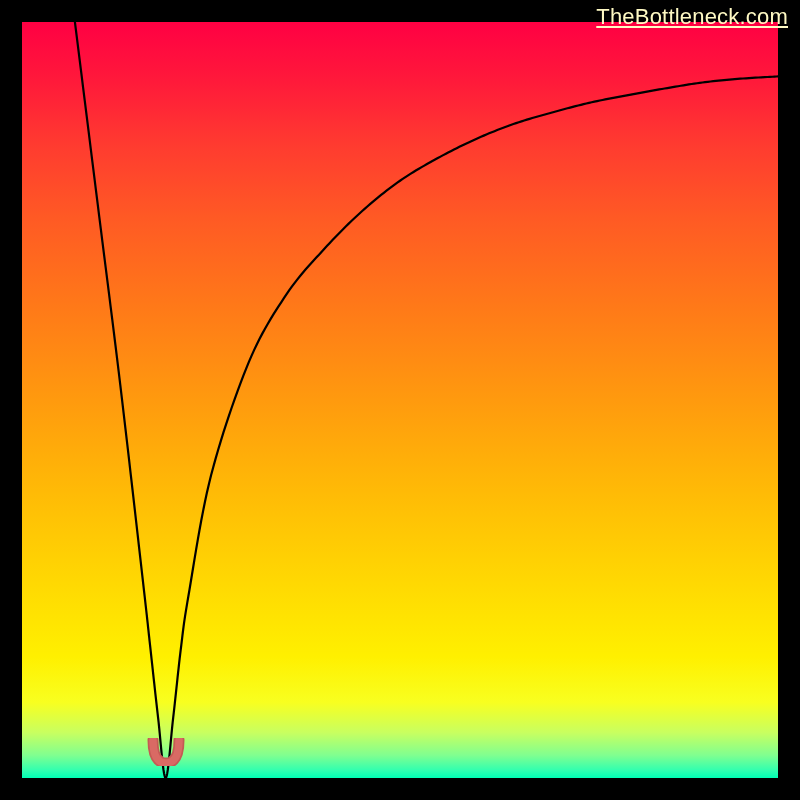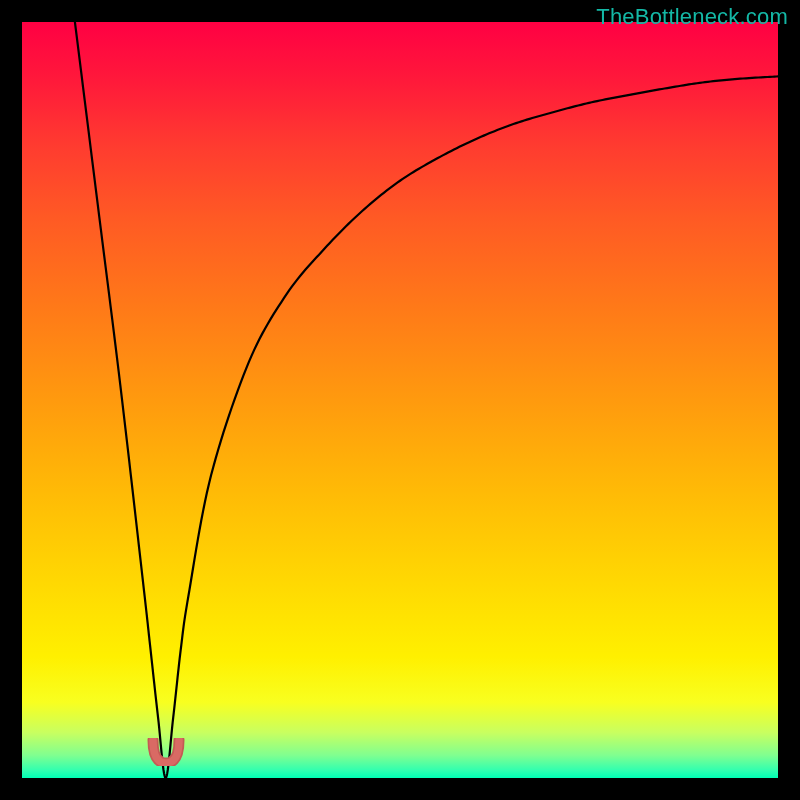--- a/index.html
+++ b/index.html
@@ -43,24 +43,25 @@
       #c8ff60 94%,
       #80ff90 97%,
       #30ffb0 99%,
       #00ffb5 100%
     );
   }
   .watermark {
     position: absolute;
     top: 4px;
     right: 12px;
-    color: #14b8a6;
+    color: #fef9c3;
     font-size: 22px;
     letter-spacing: 0.2px;
     user-select: none;
+    text-decoration: underline;
   }
   svg.curve {
     position: absolute;
     inset: 0;
   }
   .valley-marker {
     position: absolute;
     width: 38px;
     height: 28px;
     left: 0;

